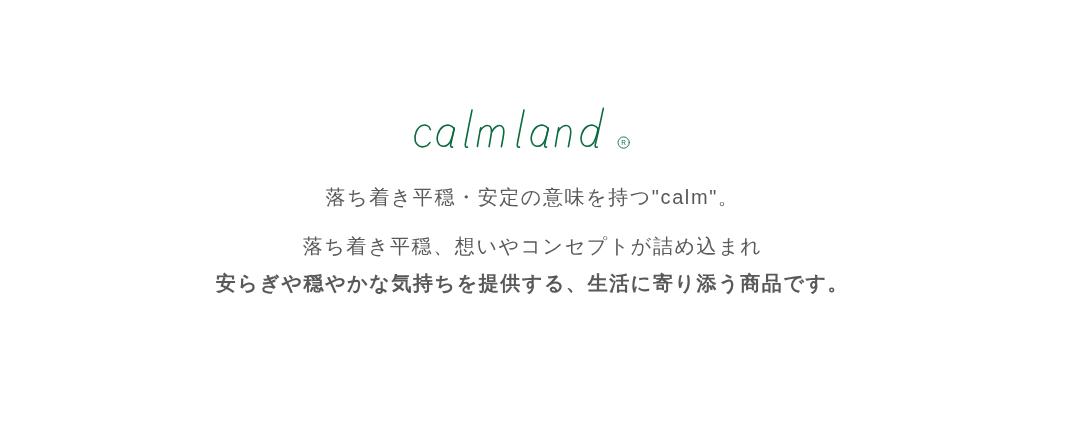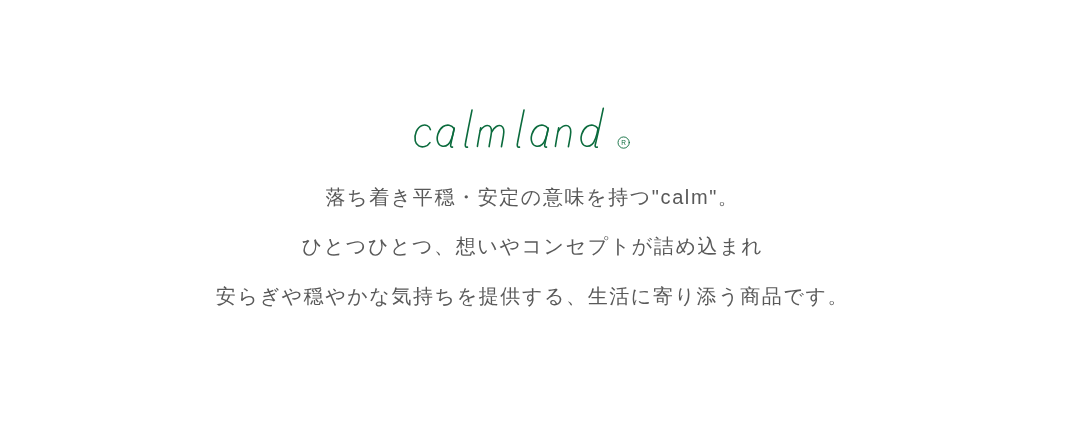--- a/index.html
+++ b/index.html
@@ -64,21 +64,21 @@
     text-align: center;
     color: #595959;
     font-size: 20px;
     font-weight: 400;
     letter-spacing: 1.6px;
     white-space: nowrap;
   }
 
   .tagline-line-1 { top: 184px; }
   .tagline-line-2 { top: 233px; }
-  .tagline-line-3 { top: 283px; }
+  .tagline-line-3 { top: 270px; font-weight: bold; }
 </style>
 </head>
 <body>
 
 <div class="page">
 
   <div class="brand-block">
 
     <svg class="brand-logo" viewBox="0 0 1160 240" xmlns="http://www.w3.org/2000/svg" role="img">
 
@@ -142,17 +142,17 @@
                C 866 196, 869 201, 878 199"></path>
 
       <circle class="reg-ring" cx="1000" cy="178" r="26"></circle>
       <text class="reg-letter" x="1000" y="189" text-anchor="middle" font-family="Liberation Sans, sans-serif" font-size="30">R</text>
     </svg>
 
   </div>
 
   <div class="tagline tagline-line-1">落ち着き平穏・安定の意味を持つ"calm"。</div>
 
-  <div class="tagline tagline-line-2">ひとつひとつ、想いやコンセプトが詰め込まれ</div>
+  <div class="tagline tagline-line-2">落ち着き平穏、想いやコンセプトが詰め込まれ</div>
 
   <div class="tagline tagline-line-3">安らぎや穏やかな気持ちを提供する、生活に寄り添う商品です。</div>
 
 </div>
 
 </body></html>

